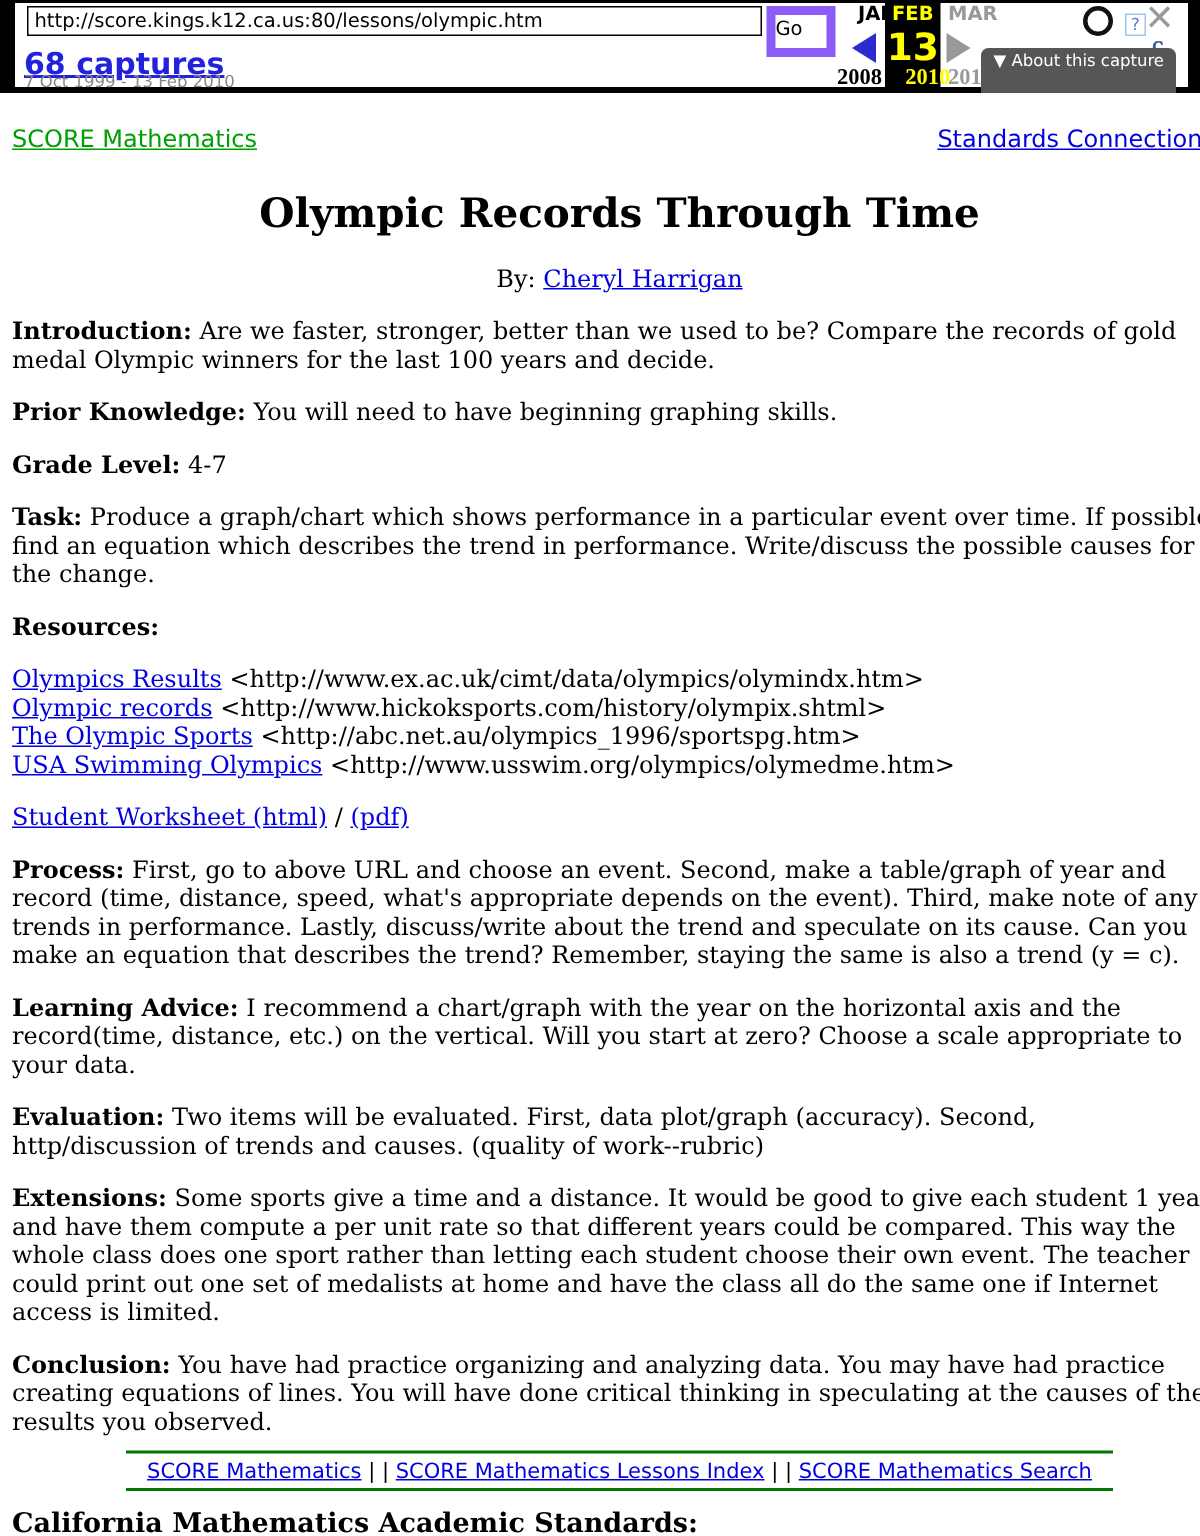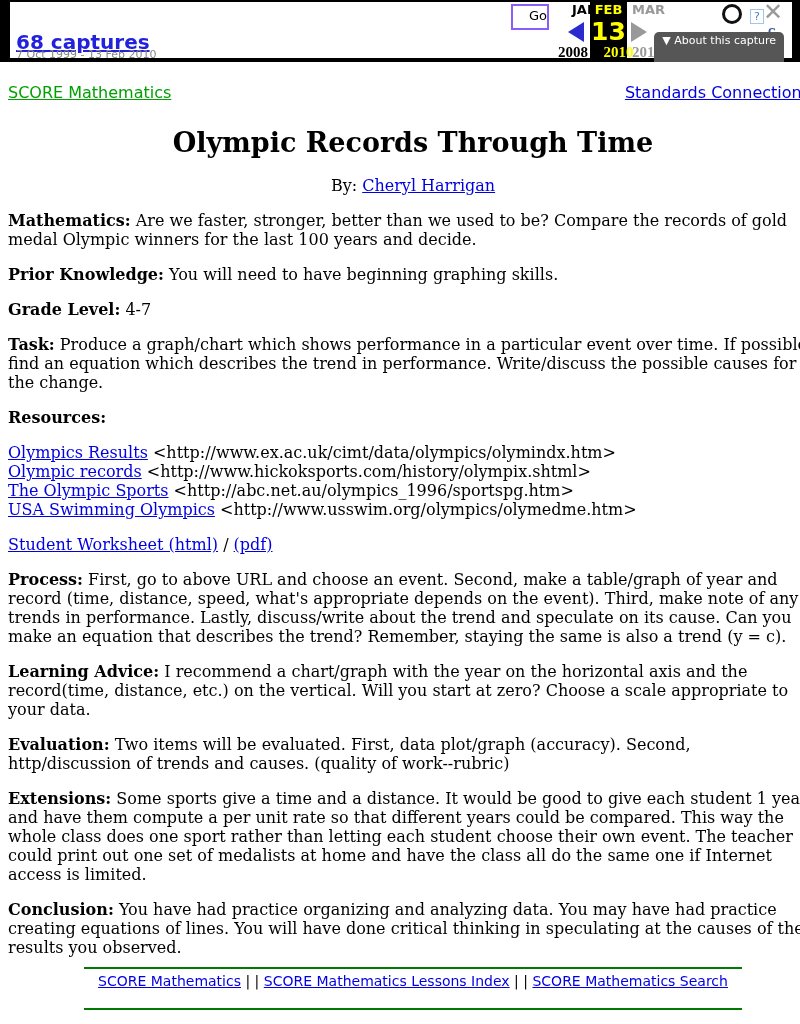--- a/index.html
+++ b/index.html
@@ -25,23 +25,23 @@
   }
   .wb-url {
     position: absolute; left: 18px; top: 4px;
     width: 480px; height: 16px;
     border: 1px solid #000; padding: 1px 4px;
     font-family: "DejaVu Sans", sans-serif; font-size: 13px; color: #000;
   }
   .wb-go {
     position: absolute; left: 511px; top: 4px;
     width: 34px; height: 22px;
-    background: #fff; border: 2px solid #8b5cf6;
+    background: #fff; border: 6px solid #8b5cf6;
     font-family: "DejaVu Sans", sans-serif; font-size: 13px;
-    text-align: right; line-height: 19px; cursor: pointer;
+    text-align: left; line-height: 19px; cursor: pointer;
   }
   .wb-captures {
     position: absolute; left: 16px; top: 30px;
     font-size: 20px; font-weight: bold; color: #2222dd;
   }
   .wb-range {
     position: absolute; left: 16px; top: 48px;
     font-size: 11px; color: #888888;
   }
   .wb-feb-col {
@@ -112,33 +112,34 @@
     margin: 26px 0 0; text-align: center;
     font-size: 27px; font-weight: bold; line-height: 30px;
   }
   .byline { margin-top: 18px; text-align: center; font-size: 16px; line-height: 19px; }
   .page p { margin: 16px 0 0; font-size: 16px; line-height: 19px; }
   .res-list { margin: 16px 0 0; font-size: 16px; line-height: 19px; }
   .footer-nav-wrap { margin-top: 10px; text-align: center; }
   .footer-nav {
     display: inline-block;
     border-top: 2px solid #007b00; border-bottom: 2px solid #007b00;
-    padding: 3px 14px 17px;
+    padding: 3px 14px 1px;
     font-family: "DejaVu Sans", sans-serif; font-size: 14px; line-height: 19px;
   }
   .footer-nav .sep { color: #000; text-decoration: none; }
   .standards { margin-top: 12px; font-size: 18px; font-weight: bold; line-height: 19px; }
 </style>
 </head>
 <body>
 
 <div class="wb-banner">
   <div class="wb-panel"></div>
   <div class="wb-feb-col"></div>
 
+  <input class="wb-url" type="text" value="http://score.kings.k12.ca.us:80/lessons/olympic.htm" style="">
   <div class="wb-go">Go</div>
   <a class="wb-captures">68 captures</a>
   <div class="wb-range">7 Oct 1999 - 13 Feb 2010</div>
 
   <div class="wb-month prev">JAN</div>
   <div class="wb-month cur">FEB</div>
   <div class="wb-month next">MAR</div>
 
   <div class="wb-arrow-left"></div>
   <div class="wb-day">13</div>
@@ -163,21 +164,21 @@
   </div>
 
   <h1 class="title">Olympic Records Through Time</h1>
 
   <div class="byline">
     <span>By:</span>
     <a class="link-blue">Cheryl Harrigan</a>
   </div>
 
   <p>
-    <b>Mathematics:</b>
+    <b>Introduction:</b>
     <span>Are we faster, stronger, better than we used to be? Compare the records of gold medal Olympic winners for the last 100 years and decide.</span>
   </p>
 
   <p>
     <b>Prior Knowledge:</b>
     <span>You will need to have beginning graphing skills.</span>
   </p>
 
   <p>
     <b>Grade Level:</b>

